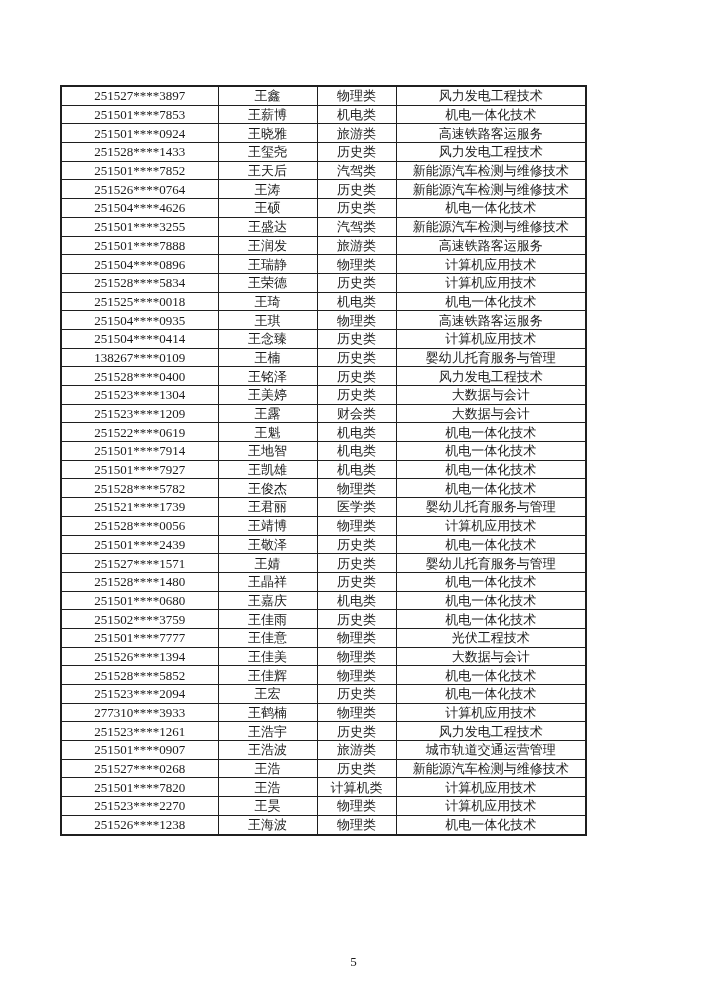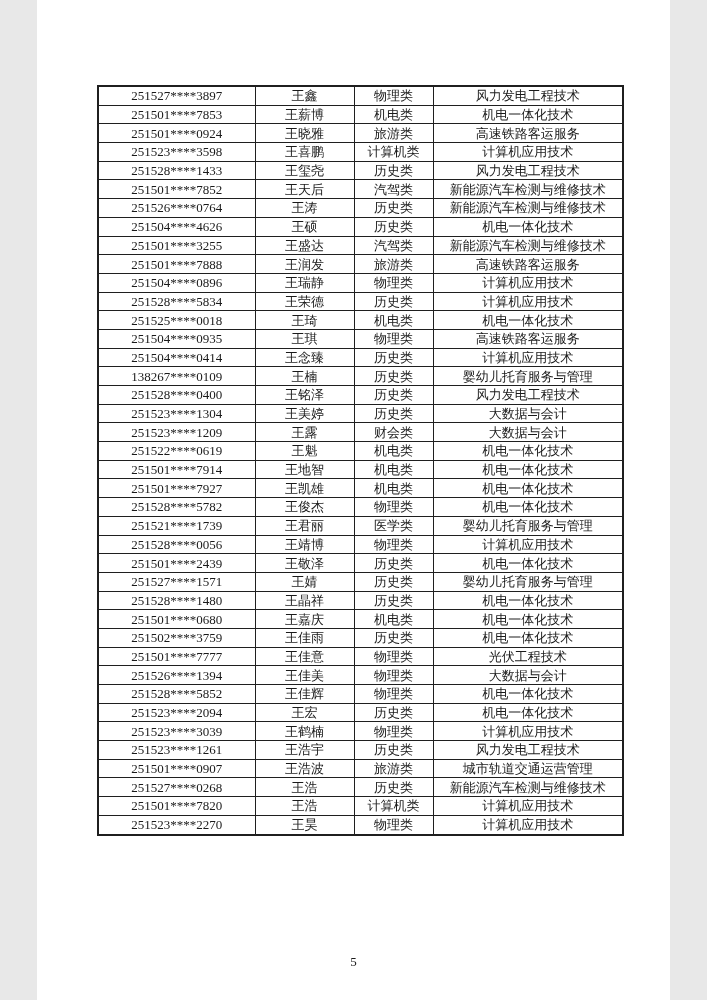--- a/index.html
+++ b/index.html
@@ -2,21 +2,21 @@
 <html><head>
 <meta charset="utf-8">
 <style>
   html, body {
     margin: 0;
     padding: 0;
     background: #e8e8e8;
   }
   .page {
     position: relative;
-    width: 633px;
+    width: 707px;
     height: 1000px;
     margin: 0 auto;
     background: #ffffff;
     font-family: "Liberation Serif", "DejaVu Serif", serif;
     color: #1a1a1a;
     overflow: hidden;
   }
   table.roster {
     position: absolute;
     left: 60px;
@@ -76,26 +76,20 @@
           <td>机电类</td>
           <td>机电一体化技术</td>
         </tr>
         <tr>
           <td>251501****0924</td>
           <td>王晓雅</td>
           <td>旅游类</td>
           <td>高速铁路客运服务</td>
         </tr>
         <tr>
-          <td>251523****3598</td>
-          <td>王喜鹏</td>
-          <td>计算机类</td>
-          <td>计算机应用技术</td>
-        </tr>
-        <tr>
           <td>251528****1433</td>
           <td>王玺尧</td>
           <td>历史类</td>
           <td>风力发电工程技术</td>
         </tr>
         <tr>
           <td>251501****7852</td>
           <td>王天后</td>
           <td>汽驾类</td>
           <td>新能源汽车检测与维修技术</td>
@@ -262,21 +256,21 @@
           <td>物理类</td>
           <td>机电一体化技术</td>
         </tr>
         <tr>
           <td>251523****2094</td>
           <td>王宏</td>
           <td>历史类</td>
           <td>机电一体化技术</td>
         </tr>
         <tr>
-          <td>251523****3039</td>
+          <td>277310****3933</td>
           <td>王鹤楠</td>
           <td>物理类</td>
           <td>计算机应用技术</td>
         </tr>
         <tr>
           <td>251523****1261</td>
           <td>王浩宇</td>
           <td>历史类</td>
           <td>风力发电工程技术</td>
         </tr>
@@ -297,18 +291,24 @@
           <td>王浩</td>
           <td>计算机类</td>
           <td>计算机应用技术</td>
         </tr>
         <tr>
           <td>251523****2270</td>
           <td>王昊</td>
           <td>物理类</td>
           <td>计算机应用技术</td>
         </tr>
+        <tr>
+          <td>251526****1238</td>
+          <td>王海波</td>
+          <td>物理类</td>
+          <td>机电一体化技术</td>
+        </tr>
       </tbody>
   </table>
 
   <div class="page-number">5</div>
 
 </div>
 
 </body></html>

